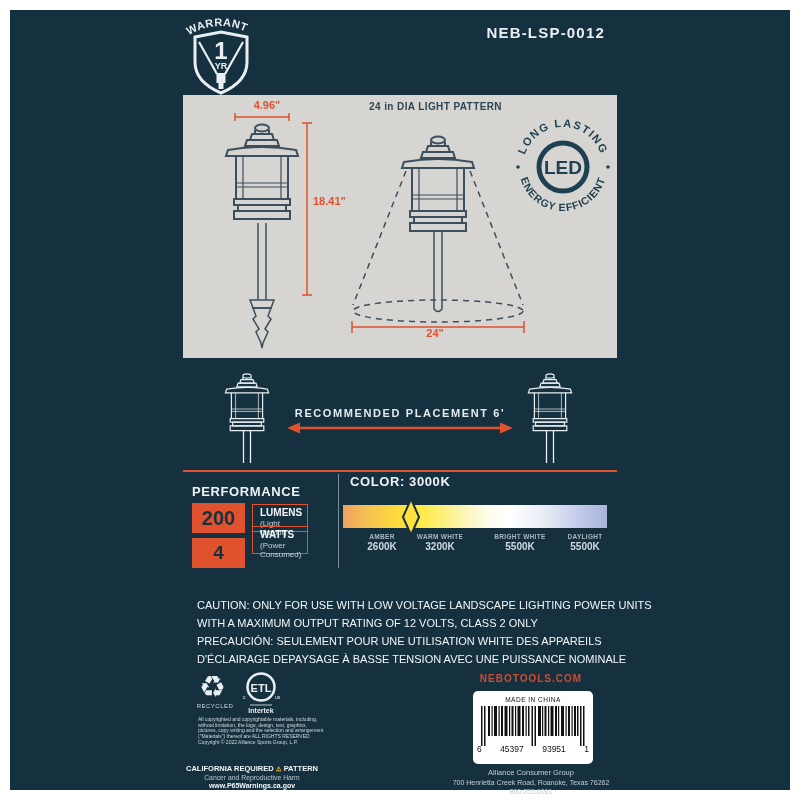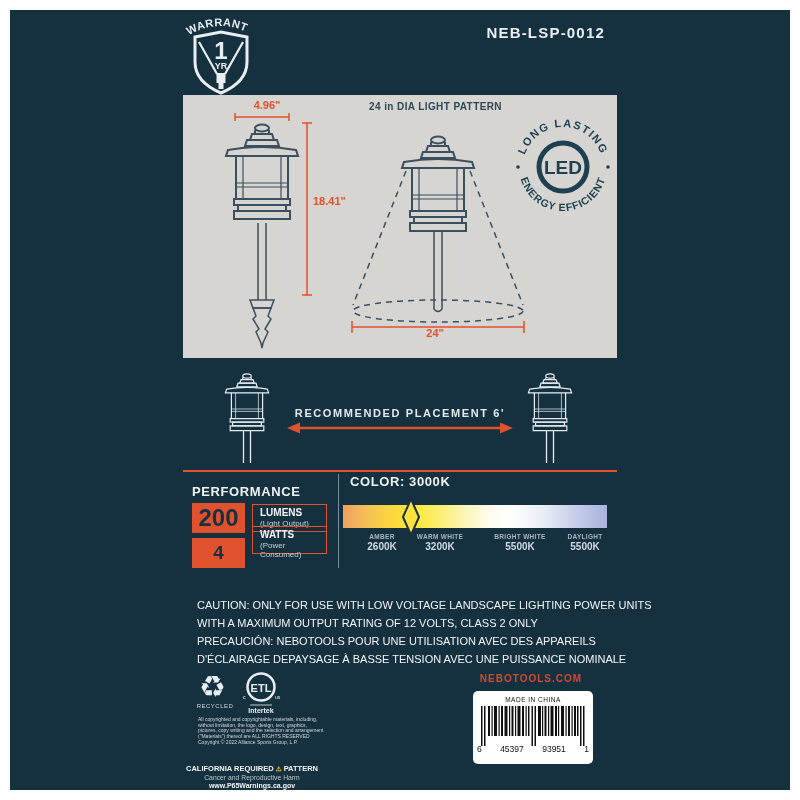--- a/index.html
+++ b/index.html
@@ -20,21 +20,21 @@
   
   .place-label{position:absolute;left:70px;right:70px;top:397px;text-align:center;color:#e3eaee;font-weight:bold;font-size:11px;letter-spacing:1.6px;}
 
   
   .rule{position:absolute;left:0;top:460px;width:434px;height:2px;background:#e0522e;}
   .sec-title{color:#eef3f6;font-weight:bold;font-size:13px;letter-spacing:.6px;}
   .perf-title{position:absolute;left:9px;top:474px;}
   .color-title{position:absolute;left:167px;top:464px;text-align:right;}
   .vdivider{position:absolute;left:155px;top:464px;width:1px;height:94px;background:#7f8f9b;}
   .val-box{position:absolute;left:9px;width:53px;height:30px;background:#e0522e;color:#16313f;font-weight:bold;display:flex;align-items:center;justify-content:center;}
-  .lab-box{position:absolute;left:69px;width:75px;height:28px;border:1px solid #e0522e;padding:2px 14px 0 7px;box-sizing:border-box;}
+  .lab-box{position:absolute;left:69px;width:56px;height:28px;border:1px solid #e0522e;padding:2px 14px 0 7px;box-sizing:border-box;}
   .lab-box .l1{display:block;color:#f2f6f8;font-weight:bold;font-size:10px;}
   .lab-box .l2{display:block;color:#c6d1d8;font-size:8px;margin-top:1px;}
   .grad-bar{position:absolute;left:160px;top:495px;width:264px;height:23px;
     background:linear-gradient(90deg,#efa05f 0%,#f4bd55 8%,#fbd63f 18%,#ffe838 27%,#fcee6e 36%,#fdf6b6 46%,#fefdf0 56%,#ffffff 63%,#e9edf6 76%,#c3cbe8 89%,#a9b4dc 100%);}
   .diamond{position:absolute;left:219px;top:488px;}
   .scale-label{position:absolute;top:523px;transform:translateX(-50%);text-align:center;white-space:nowrap;}
   .scale-label .n{display:block;color:#a8b6bf;font-weight:bold;font-size:6.5px;letter-spacing:.3px;}
   .scale-label .k{display:block;color:#cfdae2;font-weight:bold;font-size:10px;margin-top:1px;}
 
   
@@ -162,21 +162,21 @@
     <line x1="11" y1="7" x2="215" y2="7" stroke="#e0522e" stroke-width="2.5"></line>
     <polygon points="0,7 13,1.5 13,12.5" fill="#e0522e"></polygon>
     <polygon points="226,7 213,1.5 213,12.5" fill="#e0522e"></polygon>
   </svg>
 
   <div class="rule"></div>
   <div class="sec-title perf-title">PERFORMANCE</div>
   <div class="vdivider"></div>
   <div class="sec-title color-title">COLOR: 3000K</div>
 
-  <div class="val-box" style="top:493px;font-size:24px;">
+  <div class="val-box" style="top:493px;font-size:20px;">
           <span>200</span>
         </div>
   <div class="lab-box" style="top:494px;">
     <span class="l1">LUMENS</span>
     <span class="l2">(Light Output)</span>
   </div>
   <div class="val-box" style="top:528px;font-size:19px;">
           <span>4</span>
         </div>
   <div class="lab-box" style="top:516px;">
@@ -202,21 +202,21 @@
     <span class="k">5500K</span>
   </div>
   <div class="scale-label" style="left:402px;">
     <span class="n">DAYLIGHT</span>
     <span class="k">5500K</span>
   </div>
 
   <div class="caution">
     <div>CAUTION: ONLY FOR USE WITH LOW VOLTAGE LANDSCAPE LIGHTING POWER UNITS</div>
     <div>WITH A MAXIMUM OUTPUT RATING OF 12 VOLTS, CLASS 2 ONLY</div>
-    <div>PRECAUCIÓN: NEBOTOOLS POUR UNE UTILISATION AVEC DES APPAREILS</div>
+    <div>PRECAUCIÓN: SEULEMENT POUR UNE UTILISATION WHITE DES APPAREILS</div>
     <div>D'ÉCLAIRAGE DEPAYSAGE À BASSE TENSION AVEC UNE PUISSANCE NOMINALE</div>
   </div>
 
   <div class="recycle">♻</div>
   <div class="recycled-lab">RECYCLED</div>
   <svg class="etl" width="40" height="48" viewBox="0 0 40 48">
     <circle cx="20" cy="17" r="13.5" fill="none" stroke="#e9eef2" stroke-width="2.5"></circle>
     <text x="20" y="22" text-anchor="middle" font-size="11" font-weight="bold" fill="#e9eef2">ETL</text>
     <text x="2" y="29" font-size="5" fill="#e9eef2">c</text>
     <text x="34" y="29" font-size="5" fill="#e9eef2">us</text>
@@ -269,16 +269,21 @@
               <rect x="102" y="0" width="1.5" height="40"></rect>
       </g>
     </svg>
     <div class="bc-digits">
       <span>6</span>
       <span>45397</span>
       <span>93951</span>
       <span>1</span>
     </div>
   </div>
+  <div class="address">
+    <div class="a1">Alliance Consumer Group</div>
+    <div>700 Henrietta Creek Road, Roanoke, Texas 76262</div>
+    <div>800.255.6061</div>
+  </div>
 
 </div>
 </div>
 </div>
 
 </body></html>

